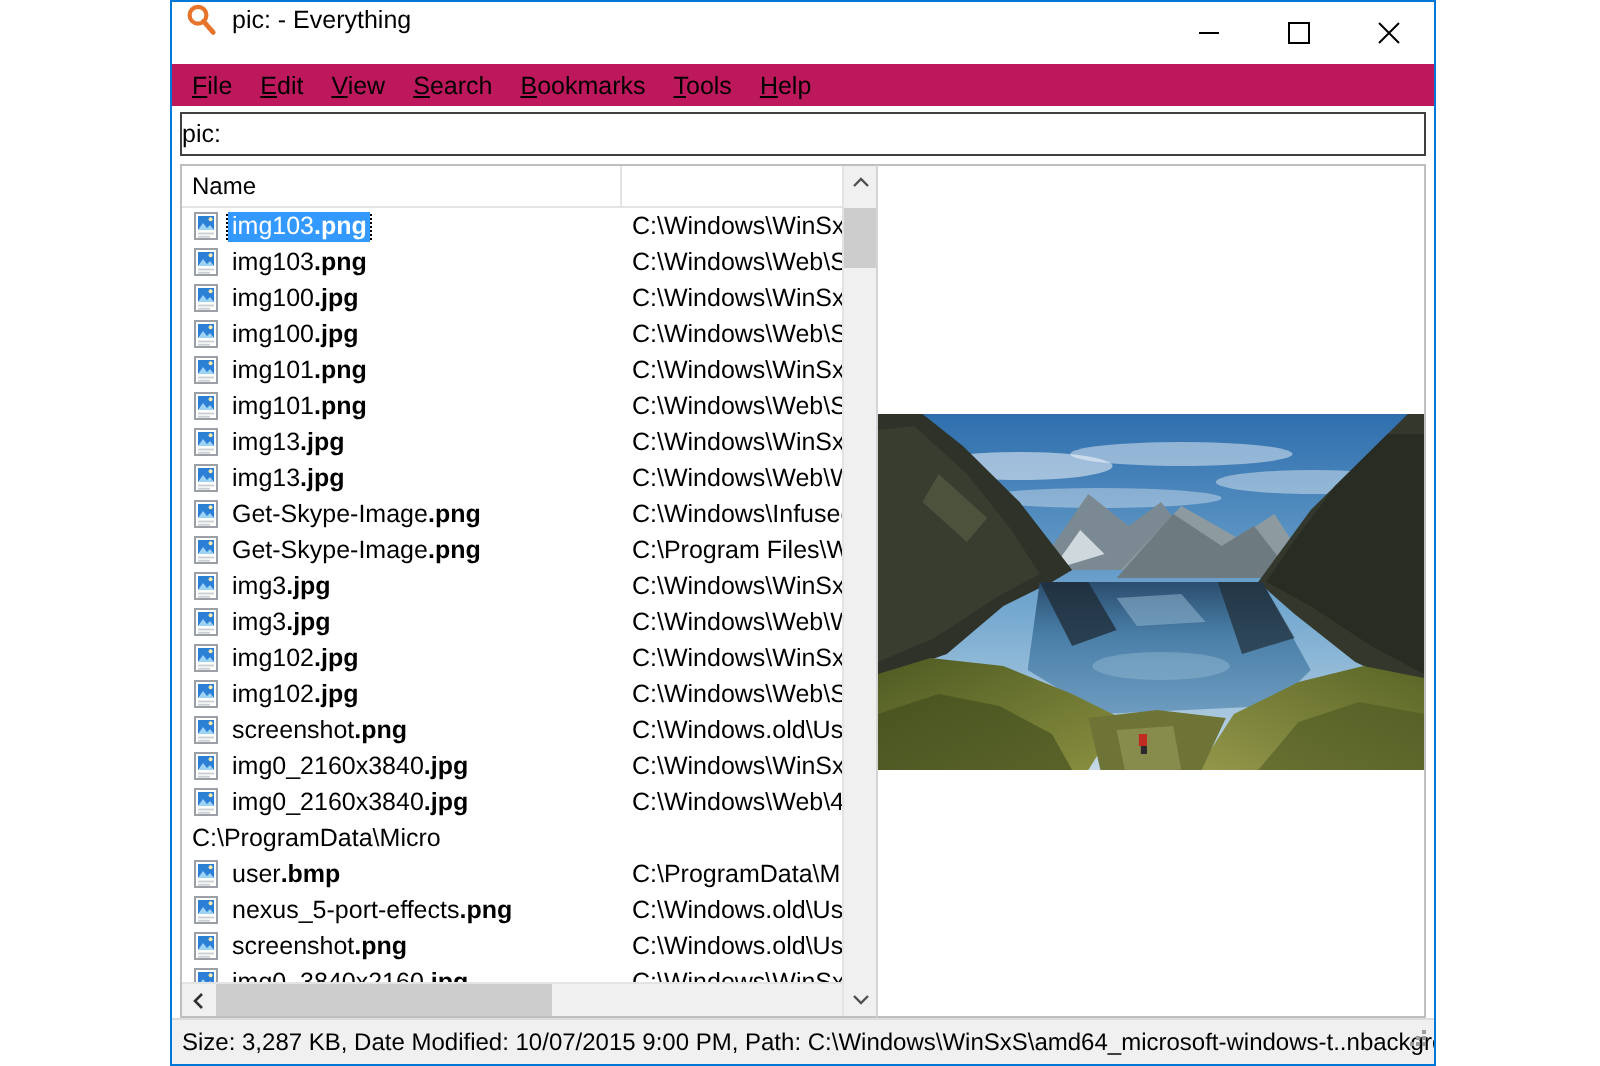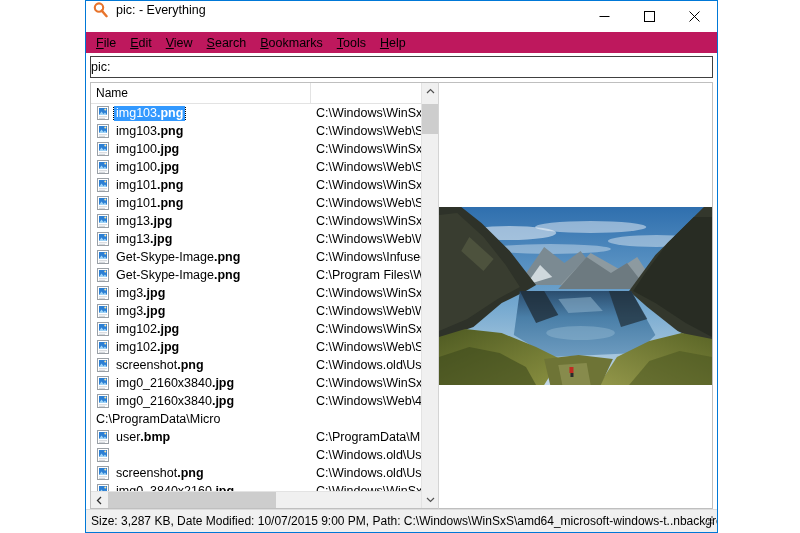--- a/index.html
+++ b/index.html
@@ -600,20 +600,21 @@
           <div class="row">
             <div class="cell-name">
               <svg class="fileicon" viewBox="0 0 14 14">
                 <rect x="1.5" y="0.5" width="11" height="13" fill="#ffffff" stroke="#9aa0a6"></rect>
                 <rect x="3" y="2" width="8" height="7" fill="#2b7fd4"></rect>
                 <path d="M3 9 L5.5 5.5 L7.5 8 L9 6.5 L11 9 Z" fill="#9ed2f5"></path>
                 <circle cx="9.3" cy="3.6" r="1" fill="#ffe9a8"></circle>
                 <rect x="3" y="10.3" width="8" height="0.9" fill="#c9ced3"></rect>
                 <rect x="3" y="11.9" width="6" height="0.9" fill="#c9ced3"></rect>
               </svg>
+              <span class="namelabel"><span>nexus_5-port-effects</span><span class="ext">.png</span></span>
             </div>
             <div class="cell-path">C:\Windows.old\Users</div>
           </div>
           <div class="row">
             <div class="cell-name">
               <svg class="fileicon" viewBox="0 0 14 14">
                 <rect x="1.5" y="0.5" width="11" height="13" fill="#ffffff" stroke="#9aa0a6"></rect>
                 <rect x="3" y="2" width="8" height="7" fill="#2b7fd4"></rect>
                 <path d="M3 9 L5.5 5.5 L7.5 8 L9 6.5 L11 9 Z" fill="#9ed2f5"></path>
                 <circle cx="9.3" cy="3.6" r="1" fill="#ffe9a8"></circle>

